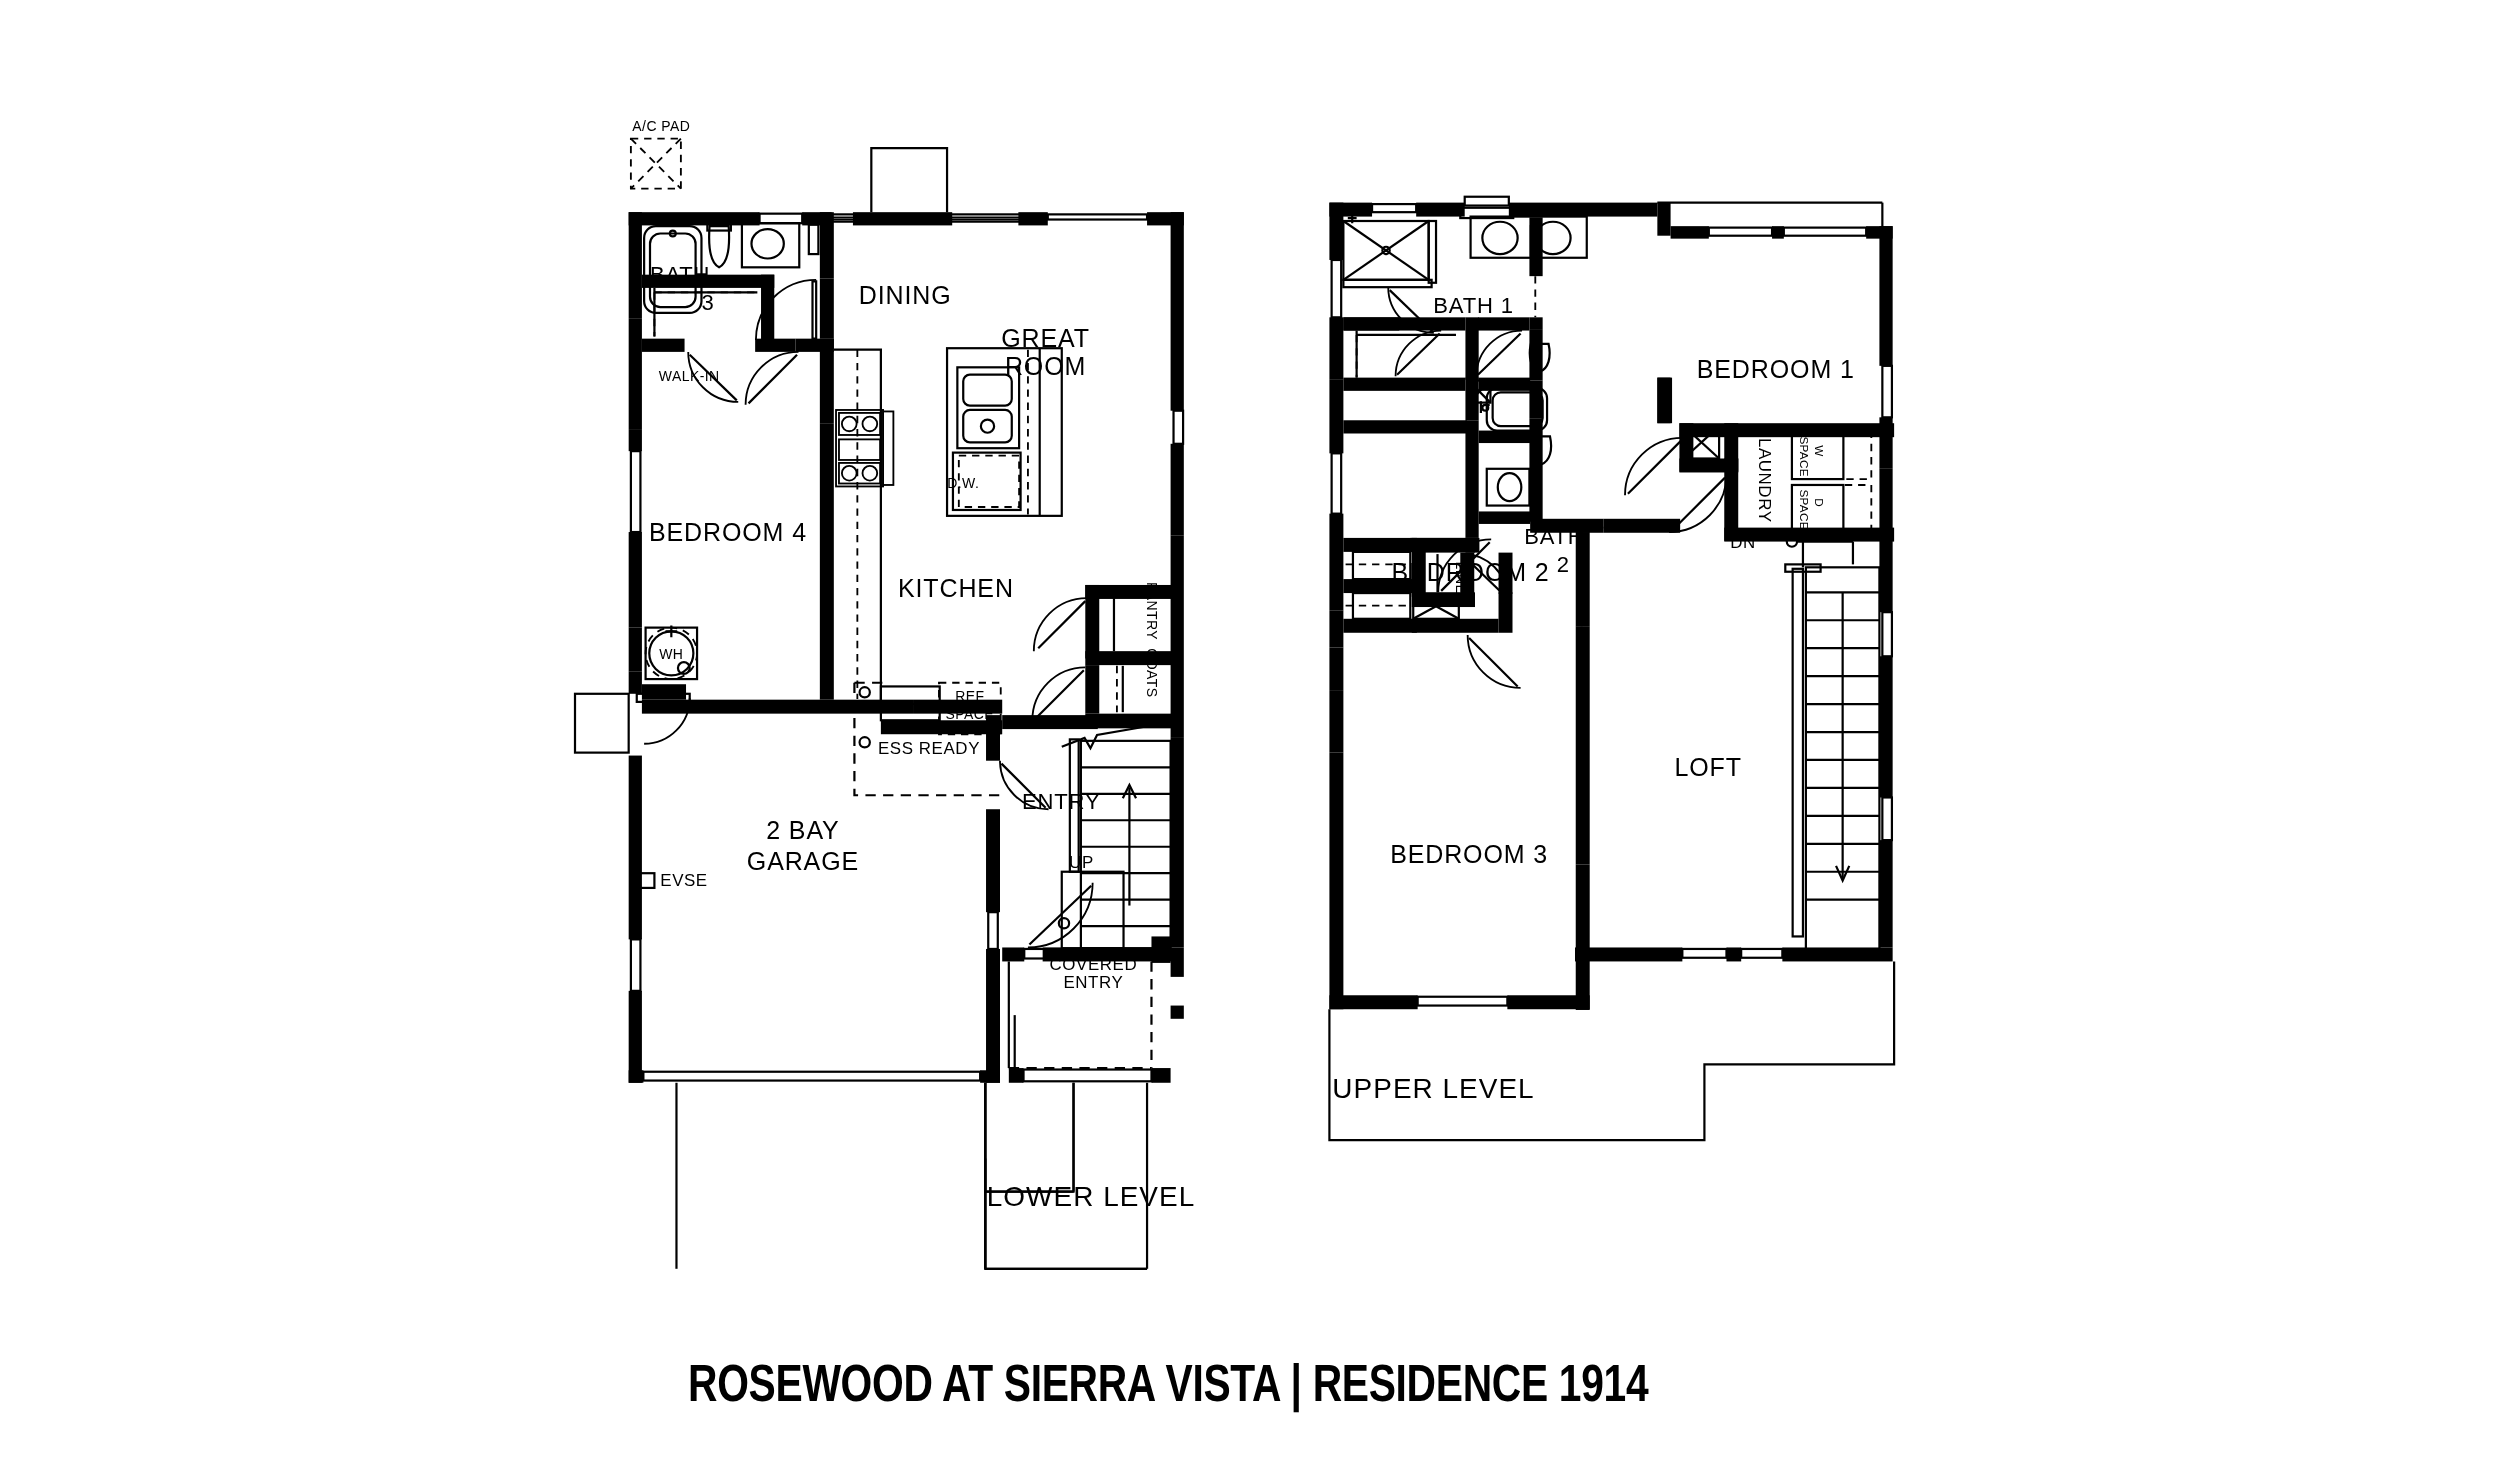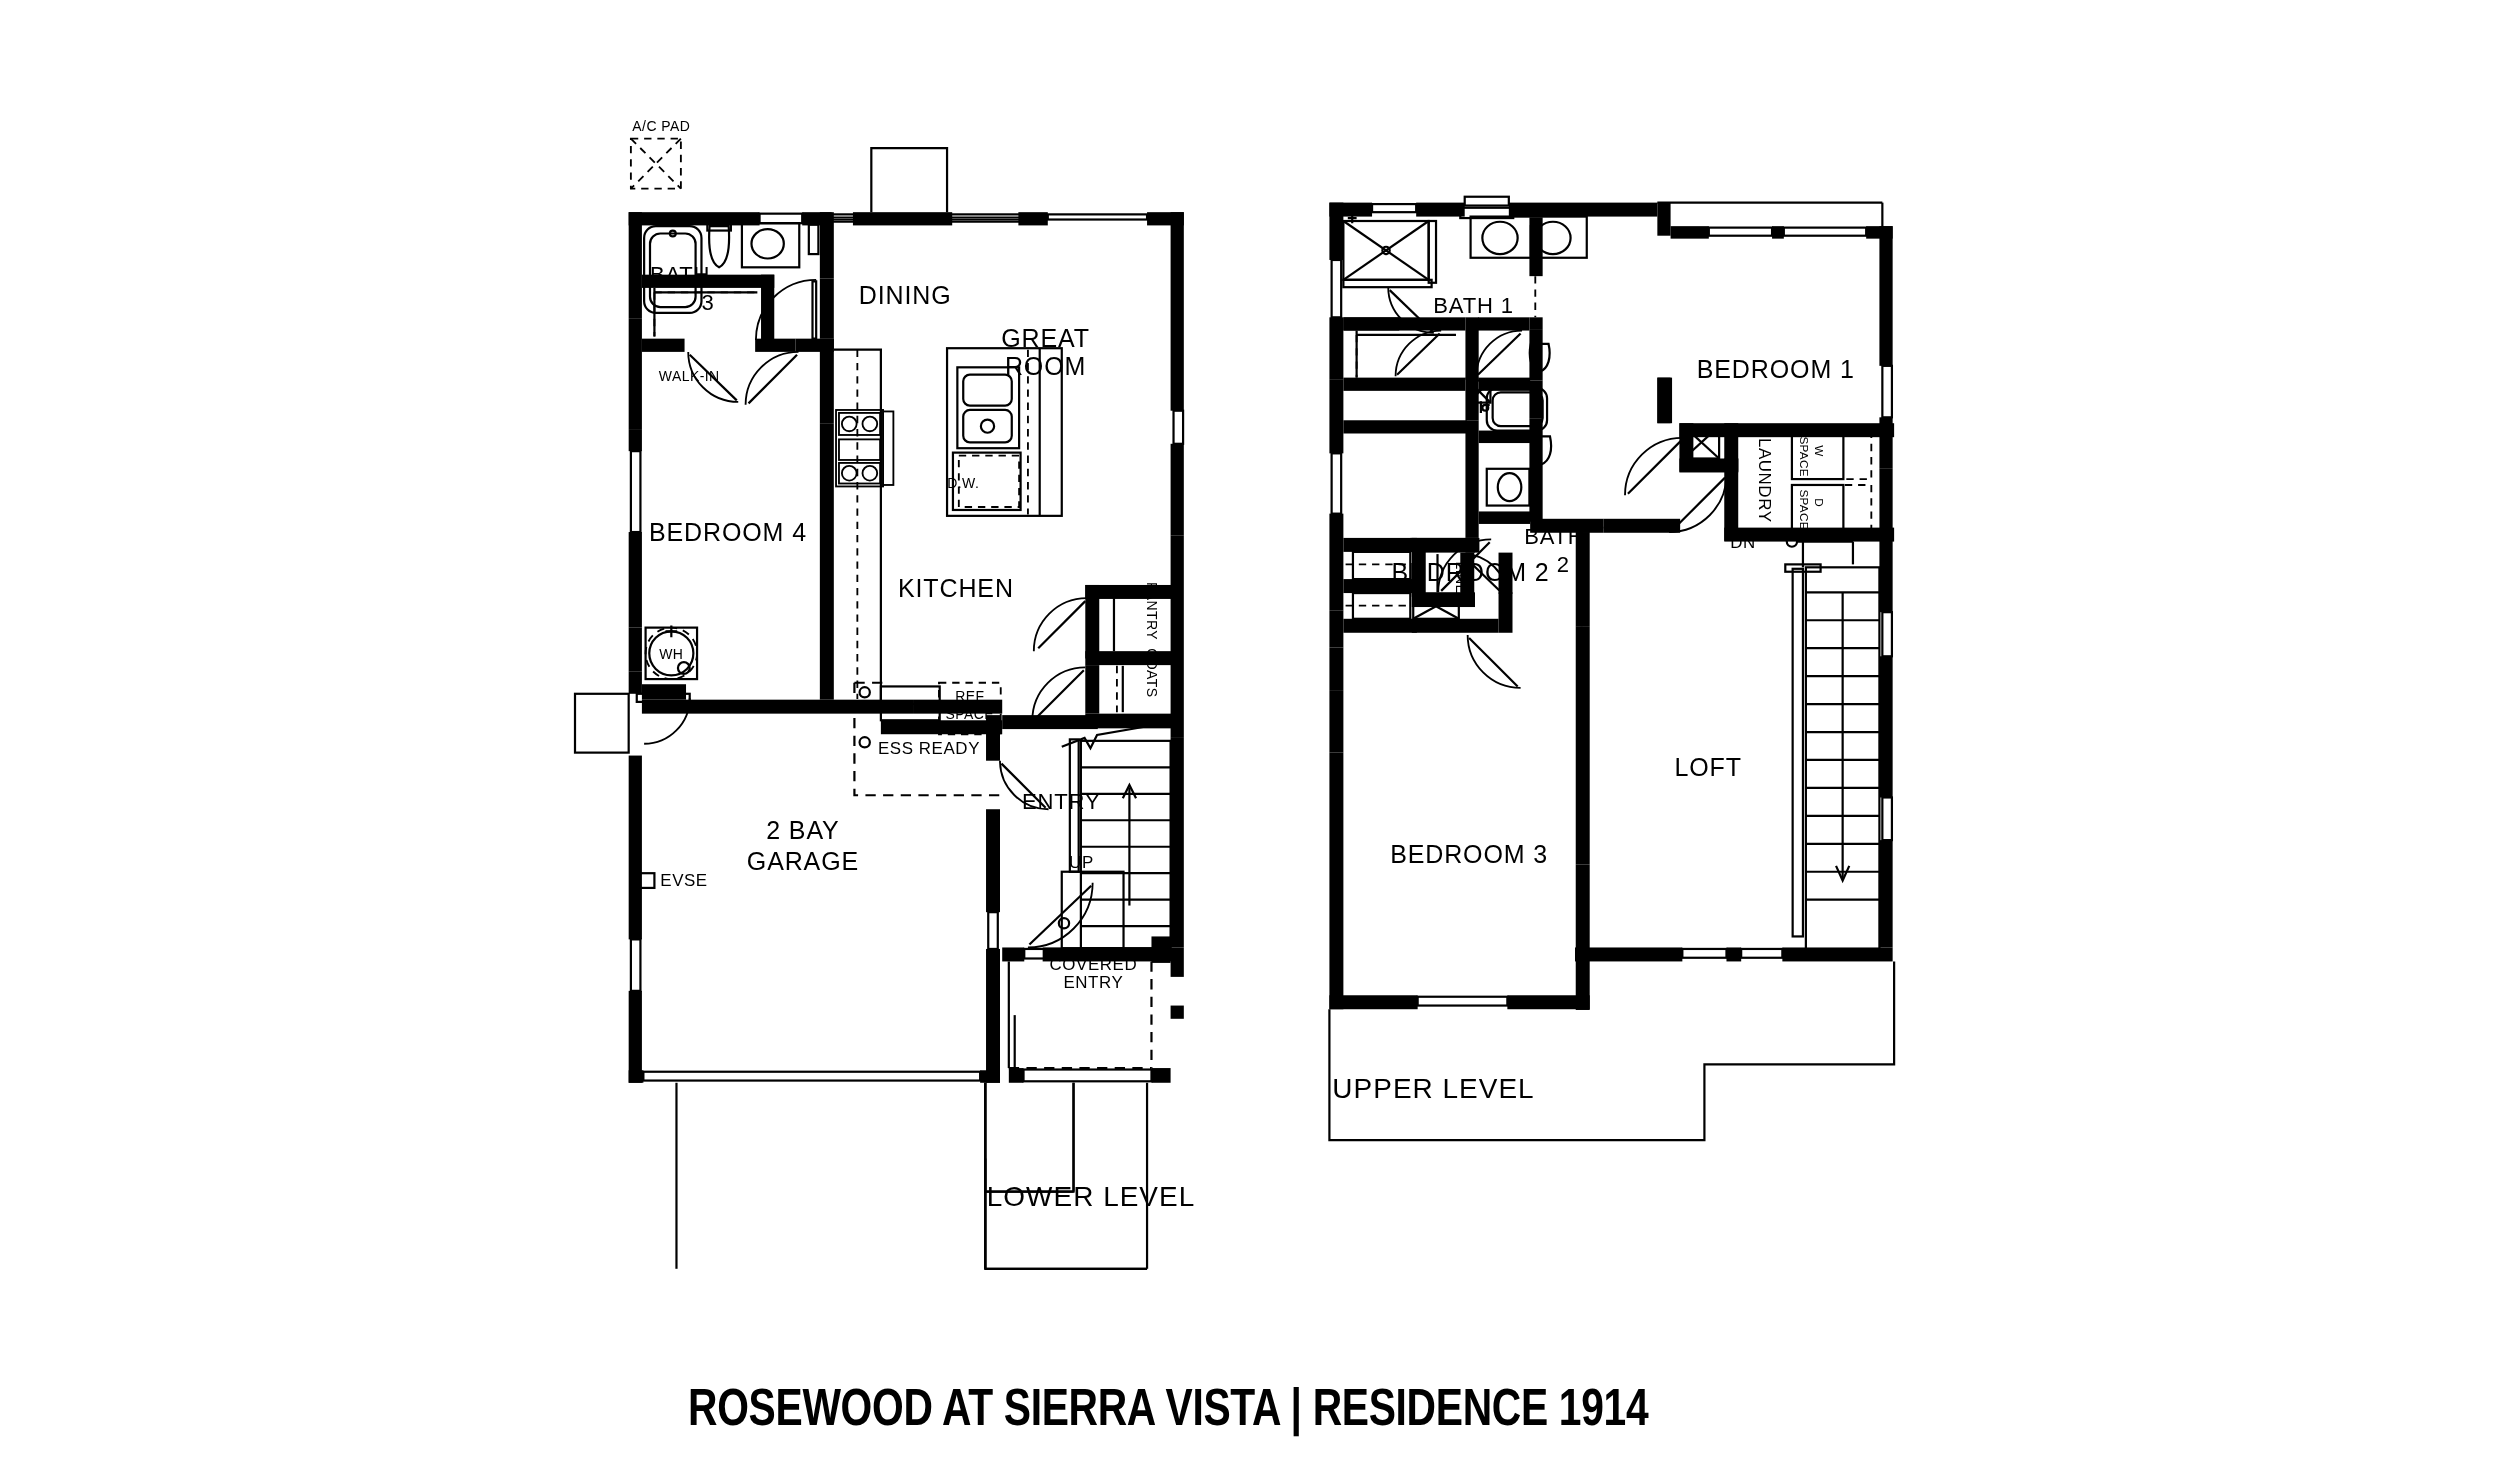--- a/index.html
+++ b/index.html
@@ -23,21 +23,20 @@
   .lbl-room{font-size:34px;letter-spacing:1.2px;}
   .lbl-room-sm{font-size:30px;letter-spacing:1.1px;}
   .lbl-sm{font-size:23px;letter-spacing:0.8px;}
   .lbl-xs{font-size:19px;letter-spacing:0.6px;}
   .lbl-xxs{font-size:16px;letter-spacing:0.4px;}
   .lbl-level{font-size:38px;letter-spacing:1.4px;}
 
   #title-bar{
     position:absolute;left:0;top:1350px;width:2336px;
     text-align:center;
-    margin-top:24px;
   }
   #title-bar .title-text{
     display:inline-block;
     font-family:"Liberation Sans Narrow","Liberation Sans",sans-serif;
     font-weight:bold;
     font-size:51px;
     letter-spacing:-0.4px;
     transform:scaleX(0.80);
     transform-origin:center;
     white-space:nowrap;

